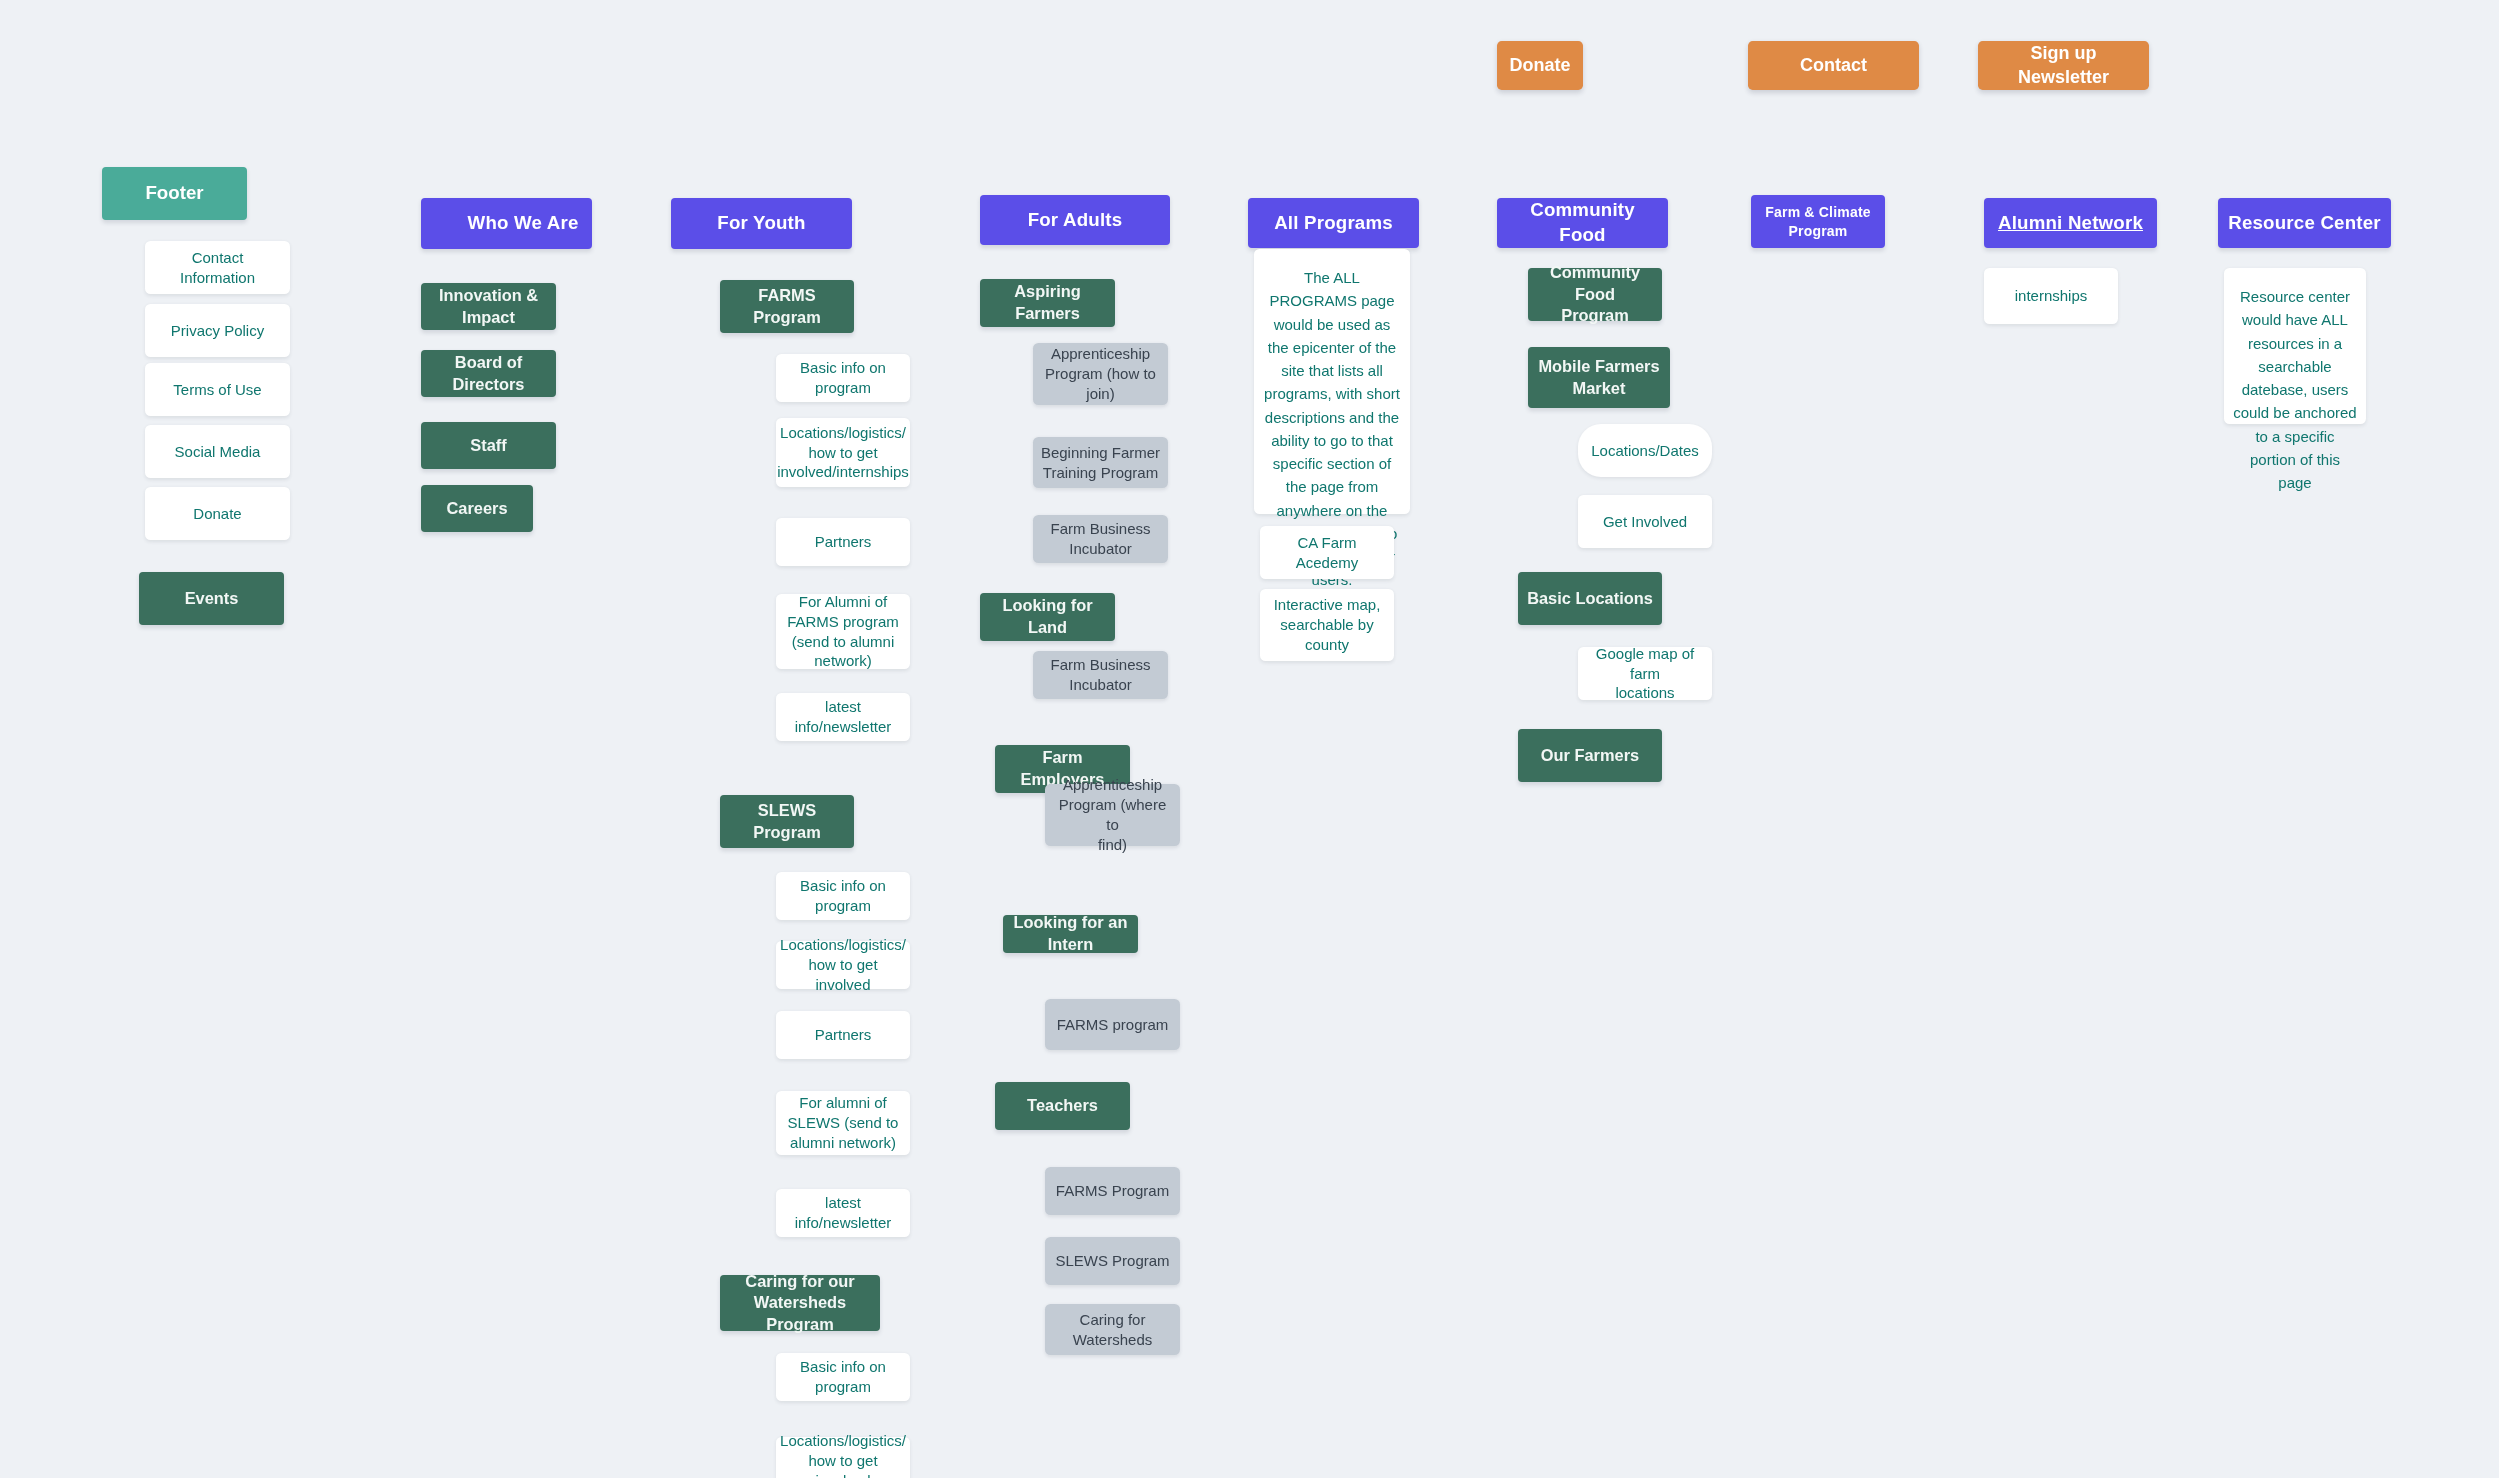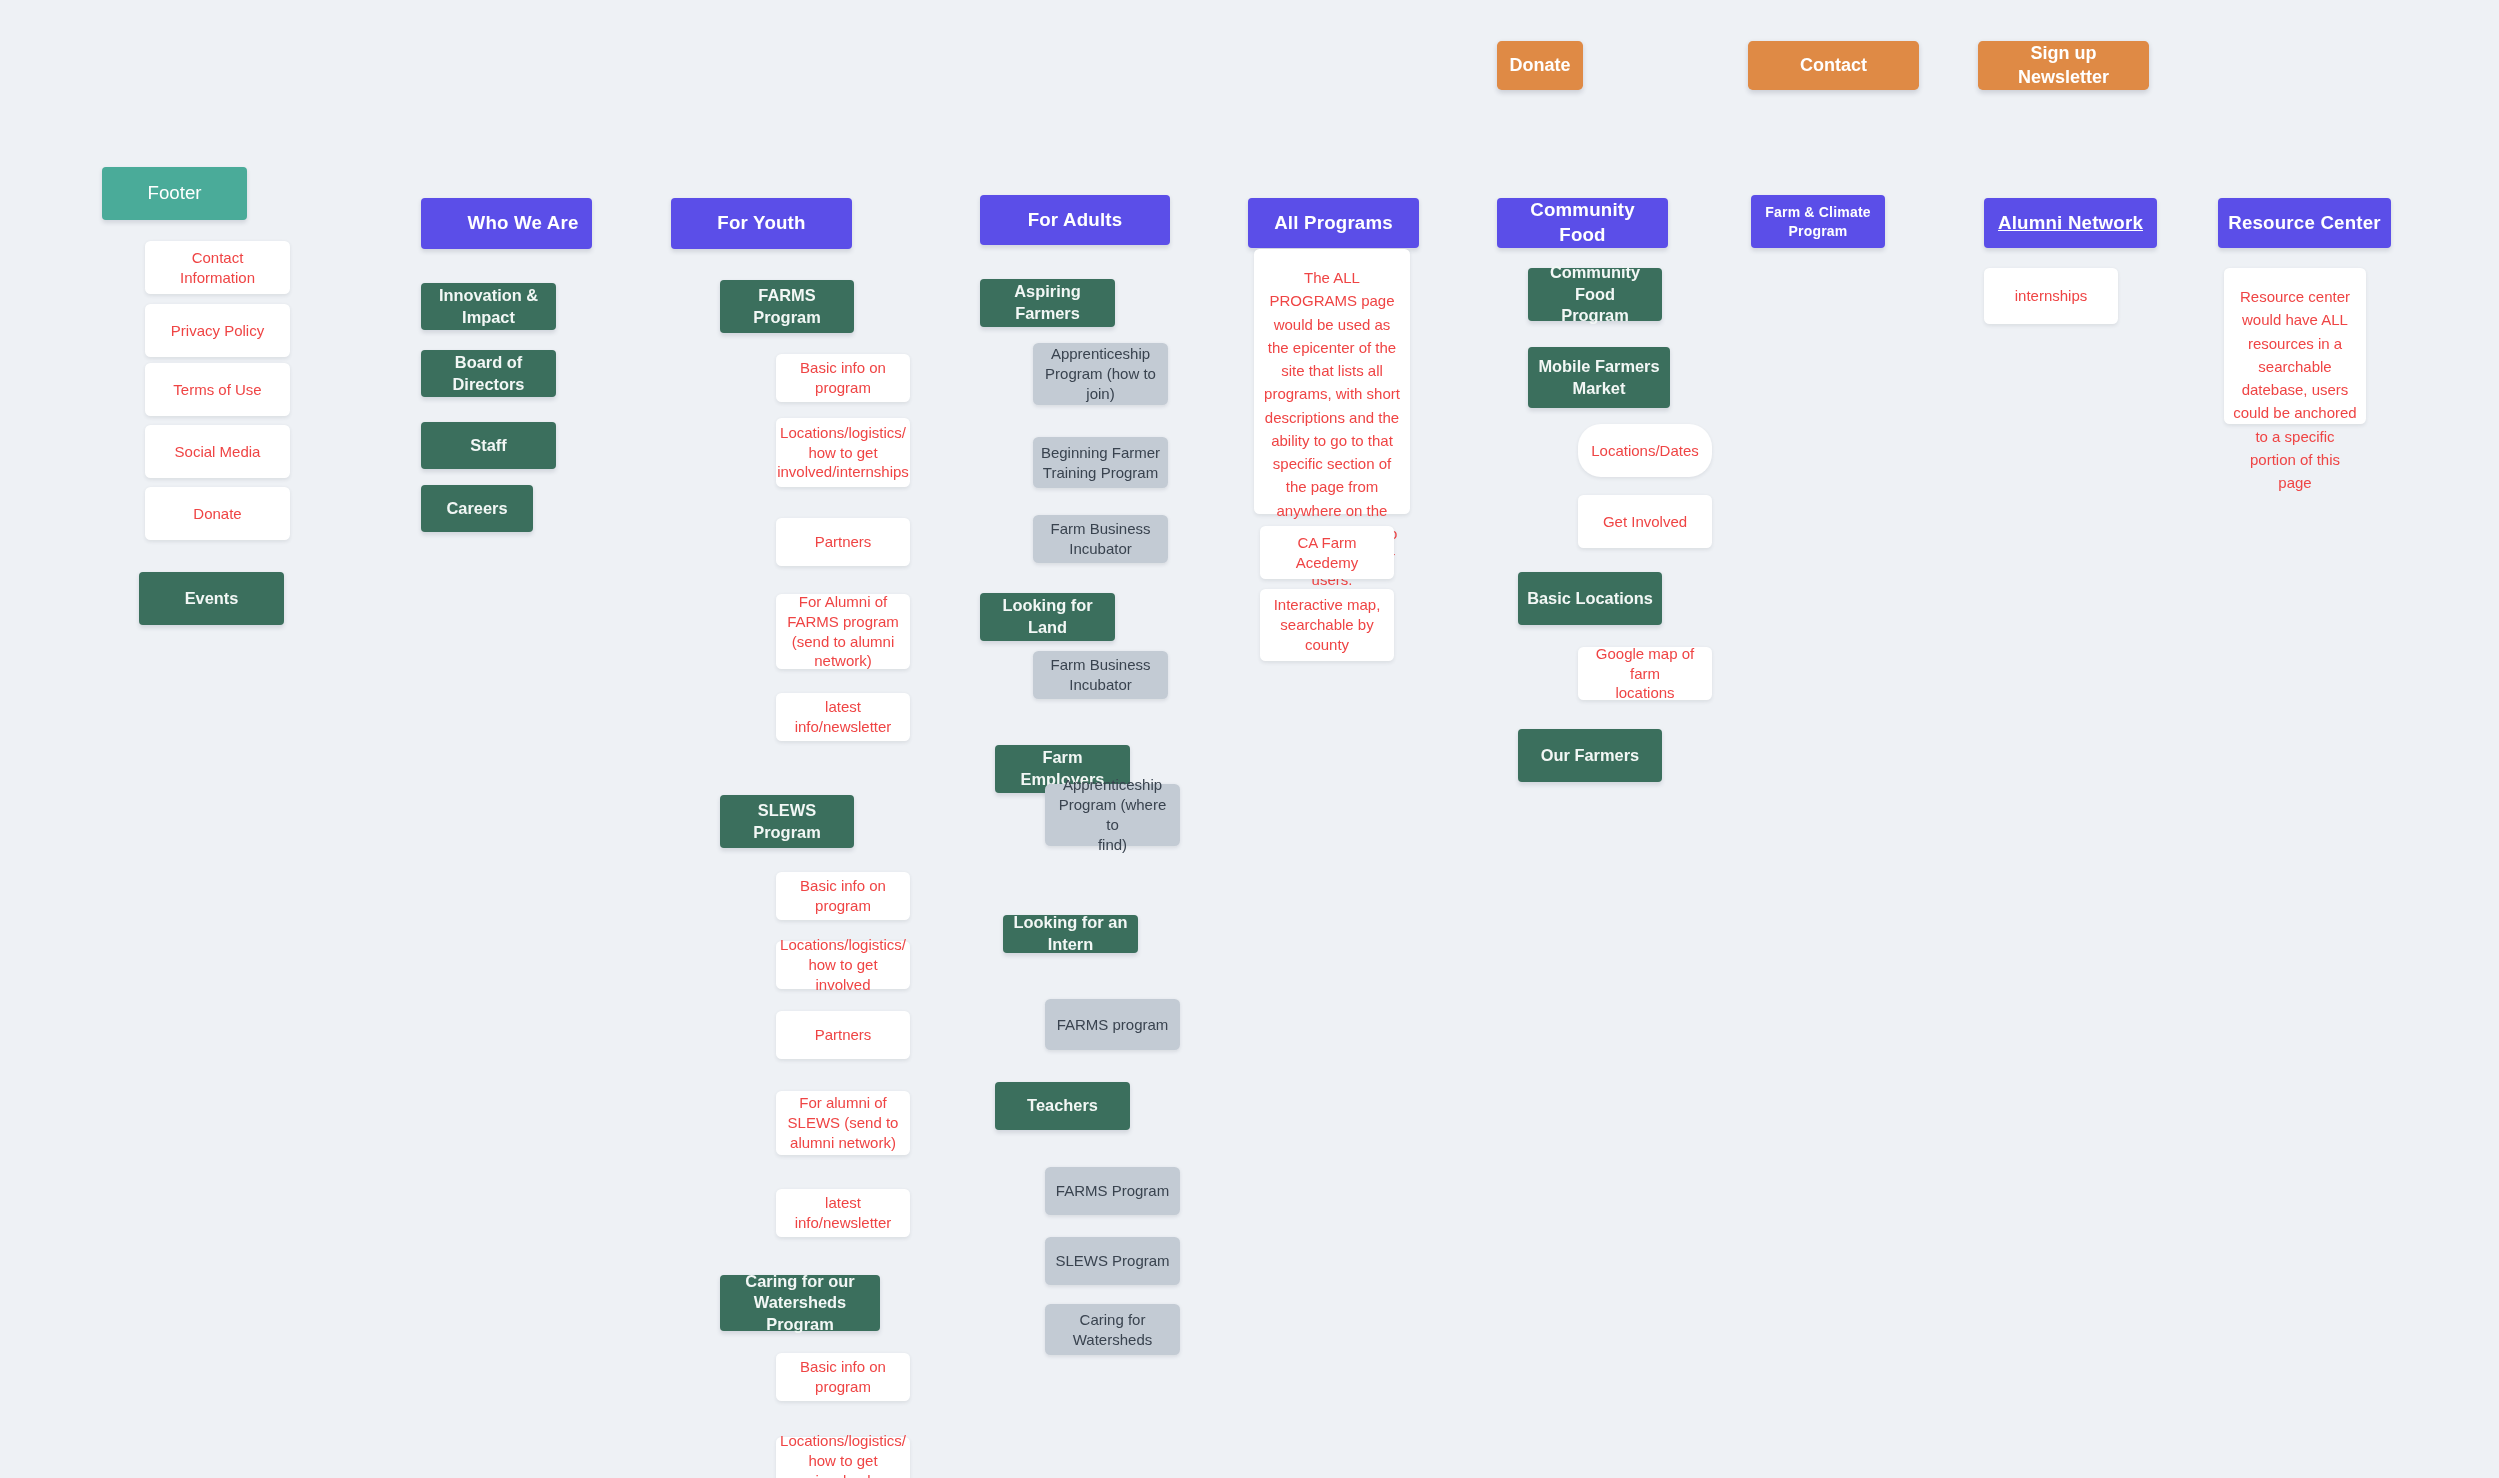--- a/index.html
+++ b/index.html
@@ -39,36 +39,36 @@
     color: #ffffff;
     font-weight: 700;
     font-size: 18.7px;
     letter-spacing: 0.2px;
     border-radius: 3.9px;
   }
   
   .node.teal {
     background: #4aab99;
     color: #ffffff;
-    font-weight: 400;
+    font-weight: 700;
     font-size: 18.7px;
     border-radius: 3.9px;
   }
   
   .node.green {
     background: #3b6f5d;
     color: #f2f7f5;
     font-weight: 700;
     font-size: 16.4px;
     border-radius: 3.9px;
   }
   
   .node.white {
     background: #ffffff;
-    color: #ef4444;
+    color: #0f766e;
     font-weight: 500;
     font-size: 15px;
     border-radius: 5.5px;
     box-shadow: 0 1.6px 3.9px rgba(30,40,60,0.09);
   }
   
   .node.grey {
     background: #c3cbd4;
     color: #39434f;
     font-weight: 500;

